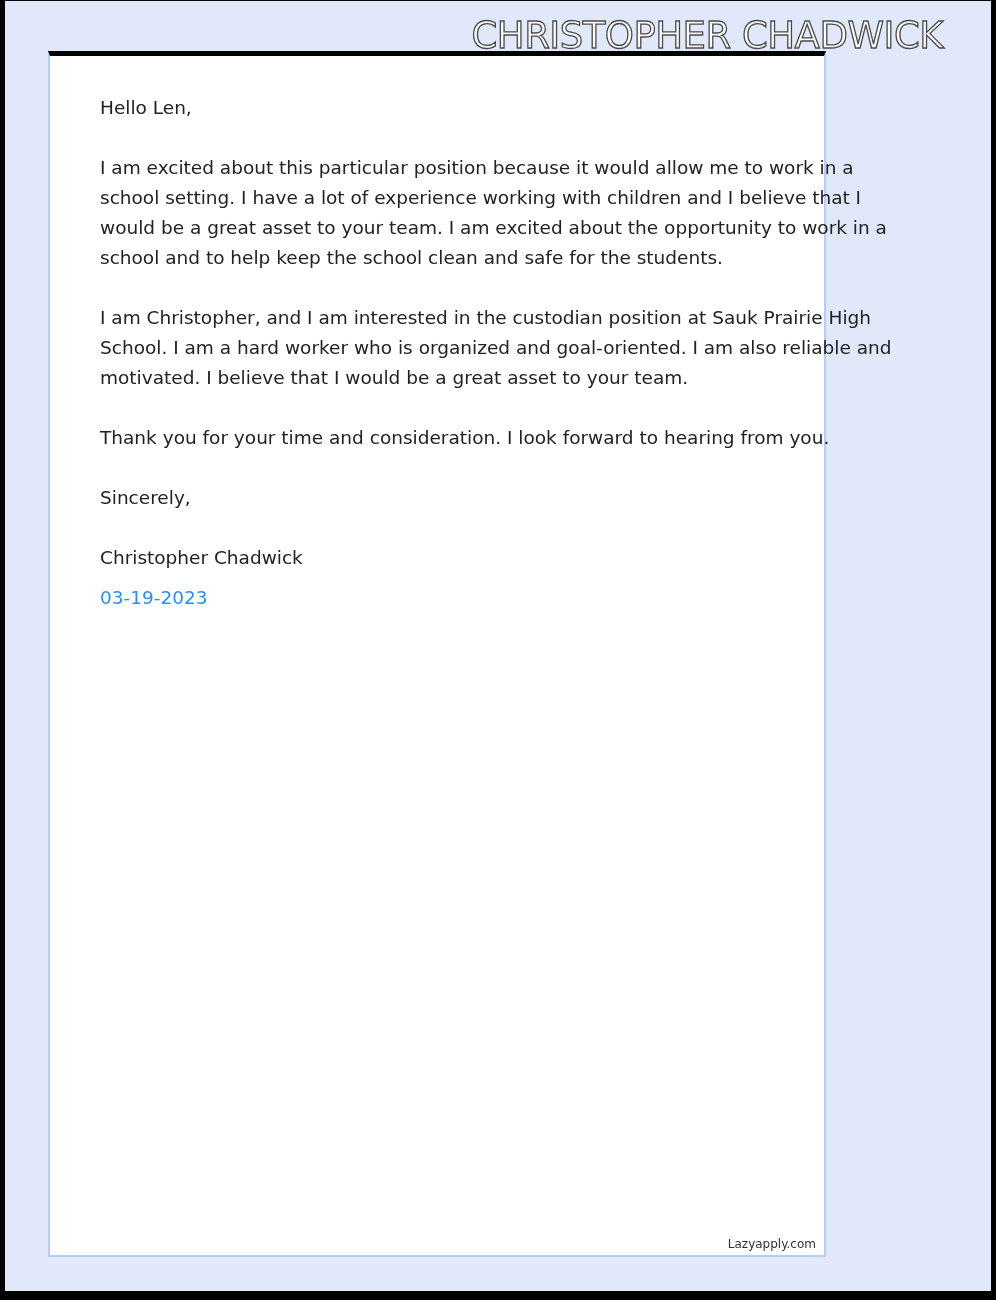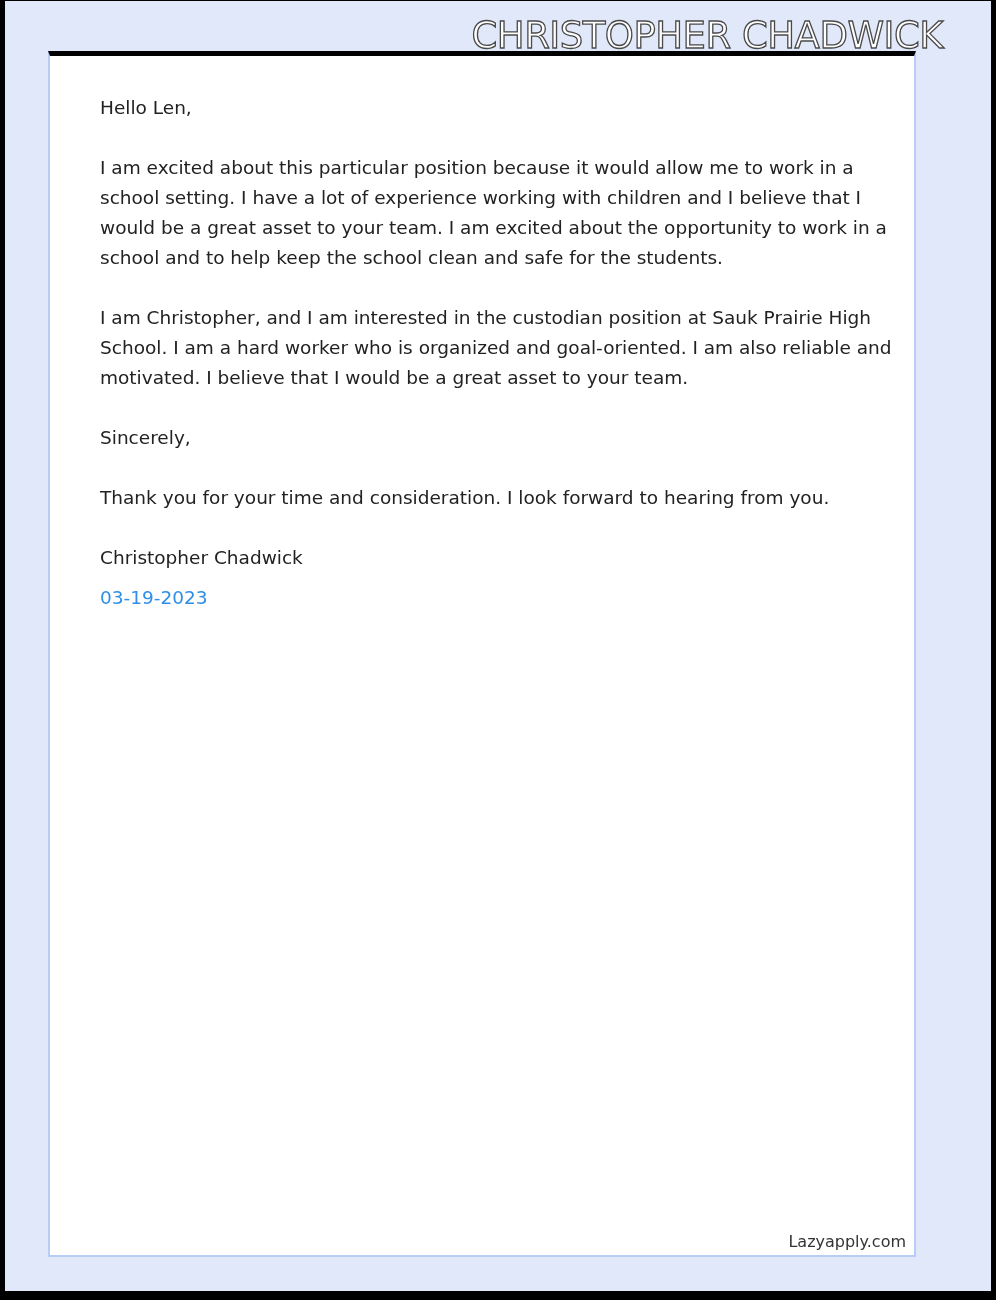--- a/index.html
+++ b/index.html
@@ -33,21 +33,21 @@
       letter-spacing: -0.5px;
       line-height: 44px;
       color: #ffffff;
       -webkit-text-stroke: 1.3px #4a4a4a;
       white-space: nowrap;
     }
     .panel {
       position: absolute;
       left: 43px;
       top: 50px;
-      width: 868px;
+      width: 778px;
       height: 1206px;
       background: #ffffff;
       border-left: 2px solid #b8cdf5;
       border-right: 2px solid #b8cdf5;
       border-bottom: 2px solid #b8cdf5;
       border-top: 5px solid #000000;
       box-sizing: border-box;
     }
     .letter {
       position: absolute;
@@ -65,37 +65,37 @@
       margin-bottom: 10px;
     }
     .letter p.date {
       color: #2e8ee8;
       margin: 0;
     }
     .footer-brand {
       position: absolute;
       right: 8px;
       bottom: 4px;
-      font-size: 16px;
+      font-size: 12px;
       color: #333333;
       text-align: center;
     }
   </style>
 </head>
 <body>
 
 <div class="frame">
   <h1 class="header-name">CHRISTOPHER CHADWICK</h1>
 
   <div class="panel">
     <div class="letter">
       <p>Hello Len,</p>
       <p>I am excited about this particular position because it would allow me to work in a school setting. I have a lot of experience working with children and I believe that I would be a great asset to your team. I am excited about the opportunity to work in a school and to help keep the school clean and safe for the students.</p>
       <p>I am Christopher, and I am interested in the custodian position at Sauk Prairie High School. I am a hard worker who is organized and goal-oriented. I am also reliable and motivated. I believe that I would be a great asset to your team.</p>
+      <p>Thank you for your time and consideration. I look forward to hearing from you.</p>
       <p>Sincerely,</p>
-      <p>Thank you for your time and consideration. I look forward to hearing from you.</p>
       <p class="signature">Christopher Chadwick</p>
       <p class="date">03-19-2023</p>
     </div>
 
     <div class="footer-brand">Lazyapply.com</div>
   </div>
 </div>
 
 </body></html>

